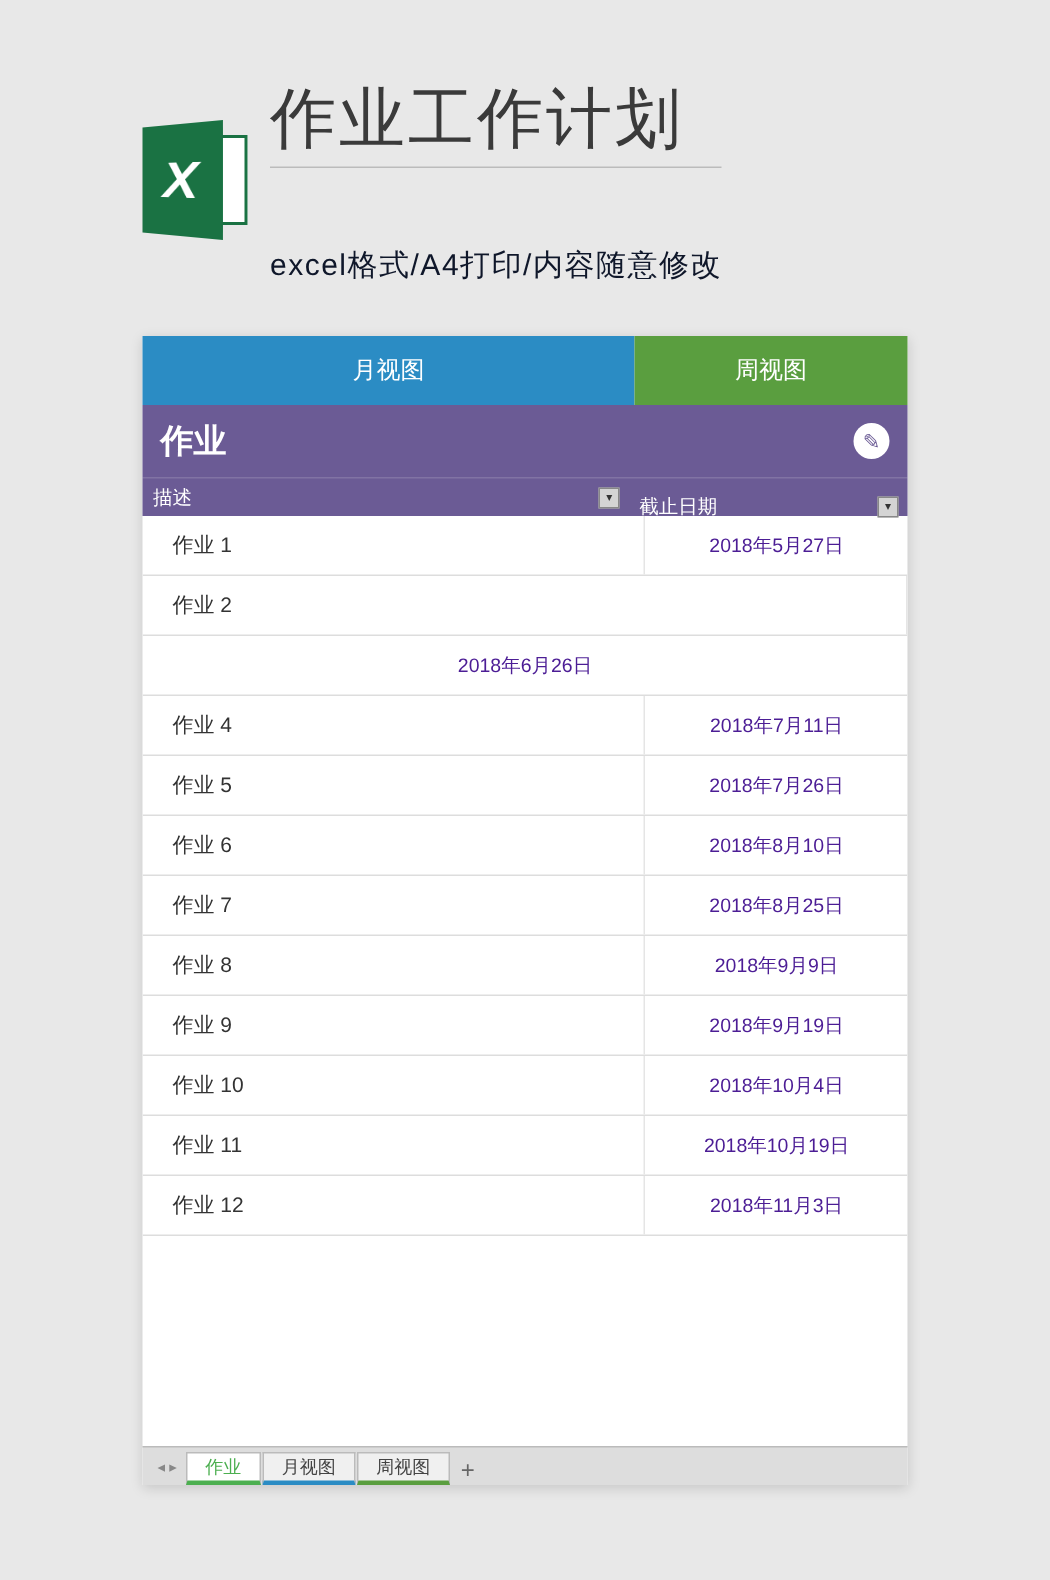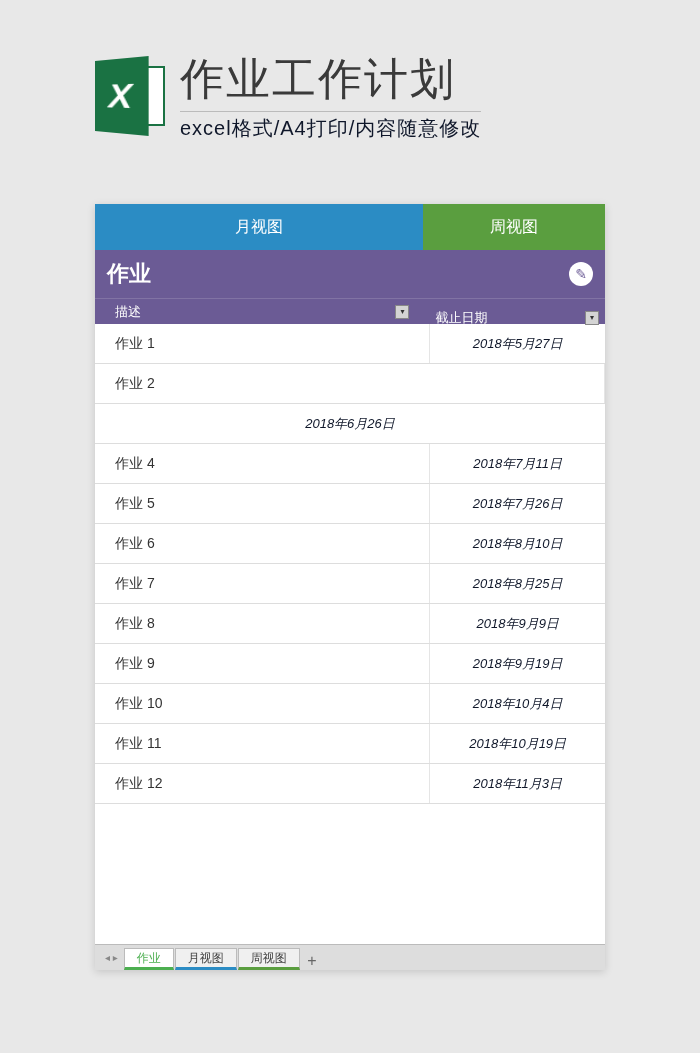--- a/index.html
+++ b/index.html
@@ -48,38 +48,39 @@
       align-items: center;
       justify-content: center;
       color: #fff;
       font-size: 32px;
       font-weight: bold;
       font-style: italic;
     }
     .header-text {
       display: flex;
       flex-direction: column;
+      gap: 48px;
     }
     .header-title {
       font-size: 44px;
       color: #3a3a3a;
       font-weight: 500;
       border-bottom: 1px solid #bbb;
       padding-bottom: 2px;
       letter-spacing: 2px;
     }
     .header-subtitle {
       font-size: 20px;
       color: #0f172a;
       margin-top: 3px;
       letter-spacing: 1px;
     }
     .spreadsheet {
       position: absolute;
-      top: 204px;
+      top: 224px;
       left: 95px;
       width: 510px;
       height: 766px;
       background: #fff;
       box-shadow: 0 2px 8px rgba(0,0,0,0.15);
       display: flex;
       flex-direction: column;
     }
     .view-tabs {
       display: flex;
@@ -132,21 +133,21 @@
       height: 26px;
       display: flex;
       border-top: 1px solid rgba(255,255,255,0.15);
     }
     .col-header {
       color: #fff;
       font-size: 13px;
       display: flex;
       align-items: center;
       justify-content: space-between;
-      padding: 0 6px 0 20px;
+      padding: 0 6px 0 7px;
       text-align: right;
     }
     .col-header-desc {
       flex: 1.8;
     }
     .col-header-date {
       flex: 1;
       margin-top: 12px;
     }
     .filter-btn {
@@ -177,22 +178,21 @@
       font-size: 14px;
       color: #333;
       border-right: 1px solid #e5e5e5;
     }
     .cell-date {
       flex: 1;
       display: flex;
       align-items: center;
       justify-content: center;
       font-size: 13px;
-      color: #0f172a;
-      font-style: italic;
+      color: #4c1d95;
     }
     .sheet-tabs {
       height: 26px;
       background: #ddd;
       display: flex;
       align-items: flex-end;
       padding-left: 4px;
       border-top: 1px solid #bbb;
     }
     .nav-arrows {

